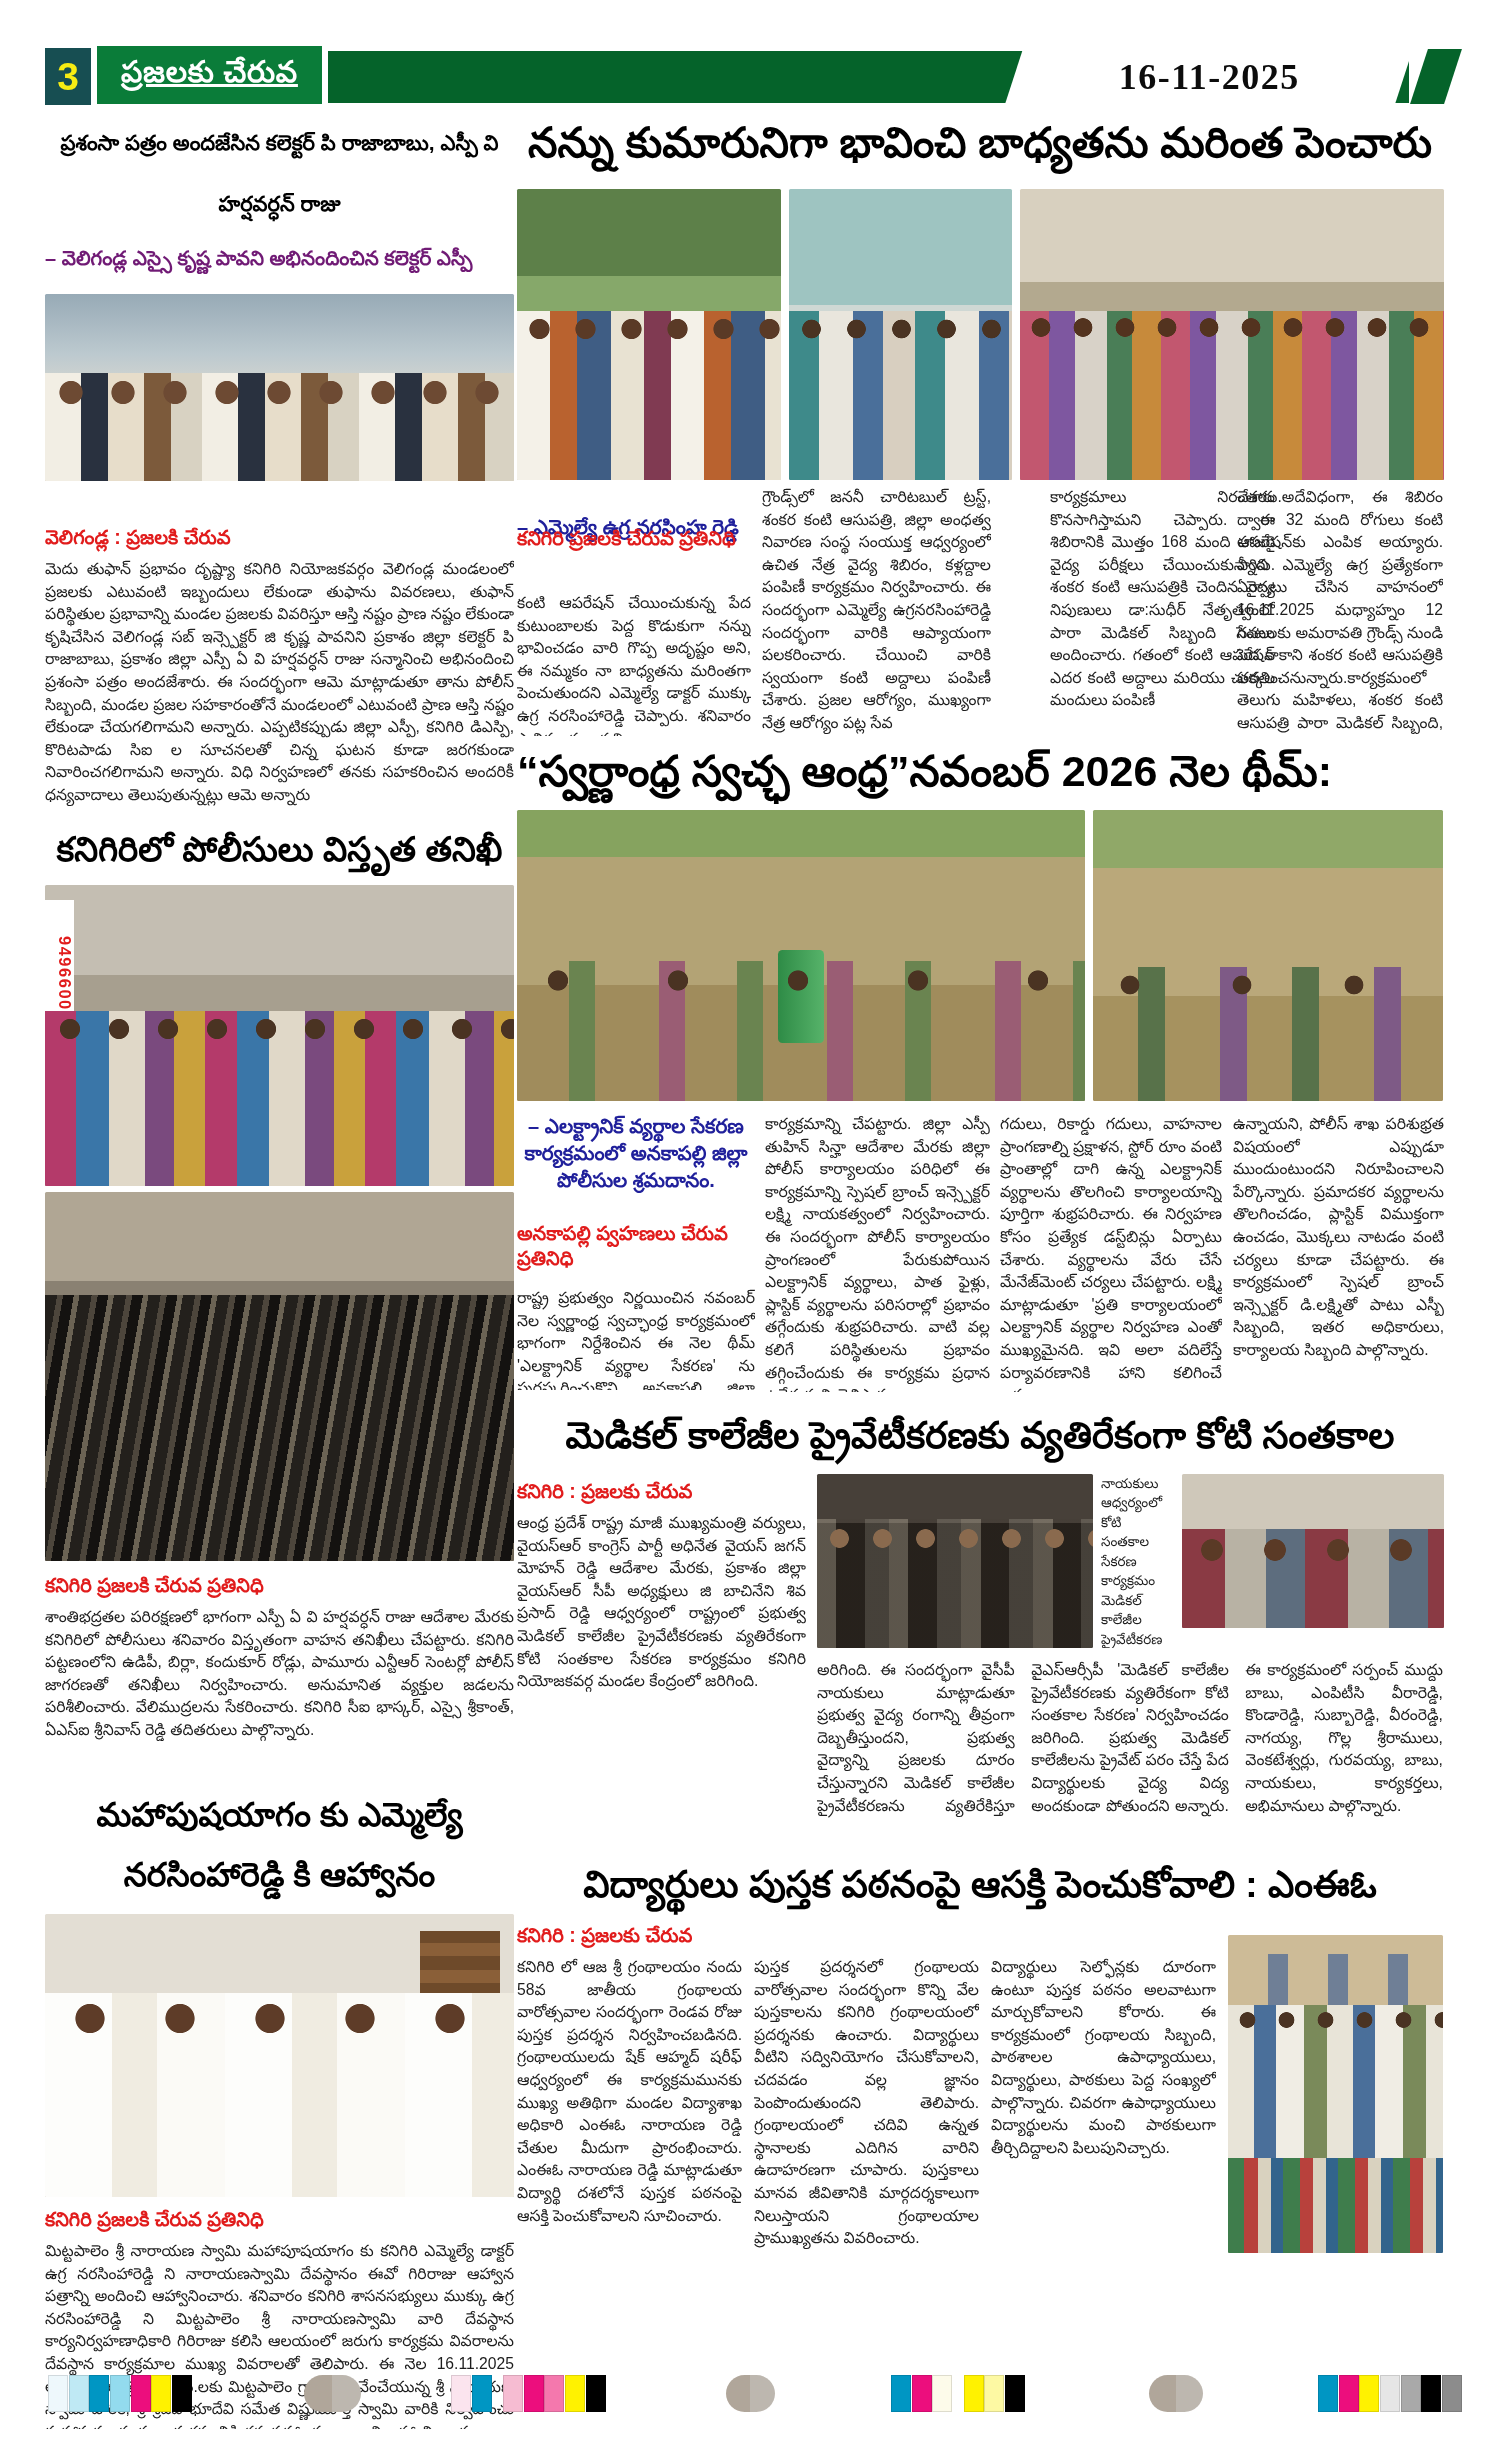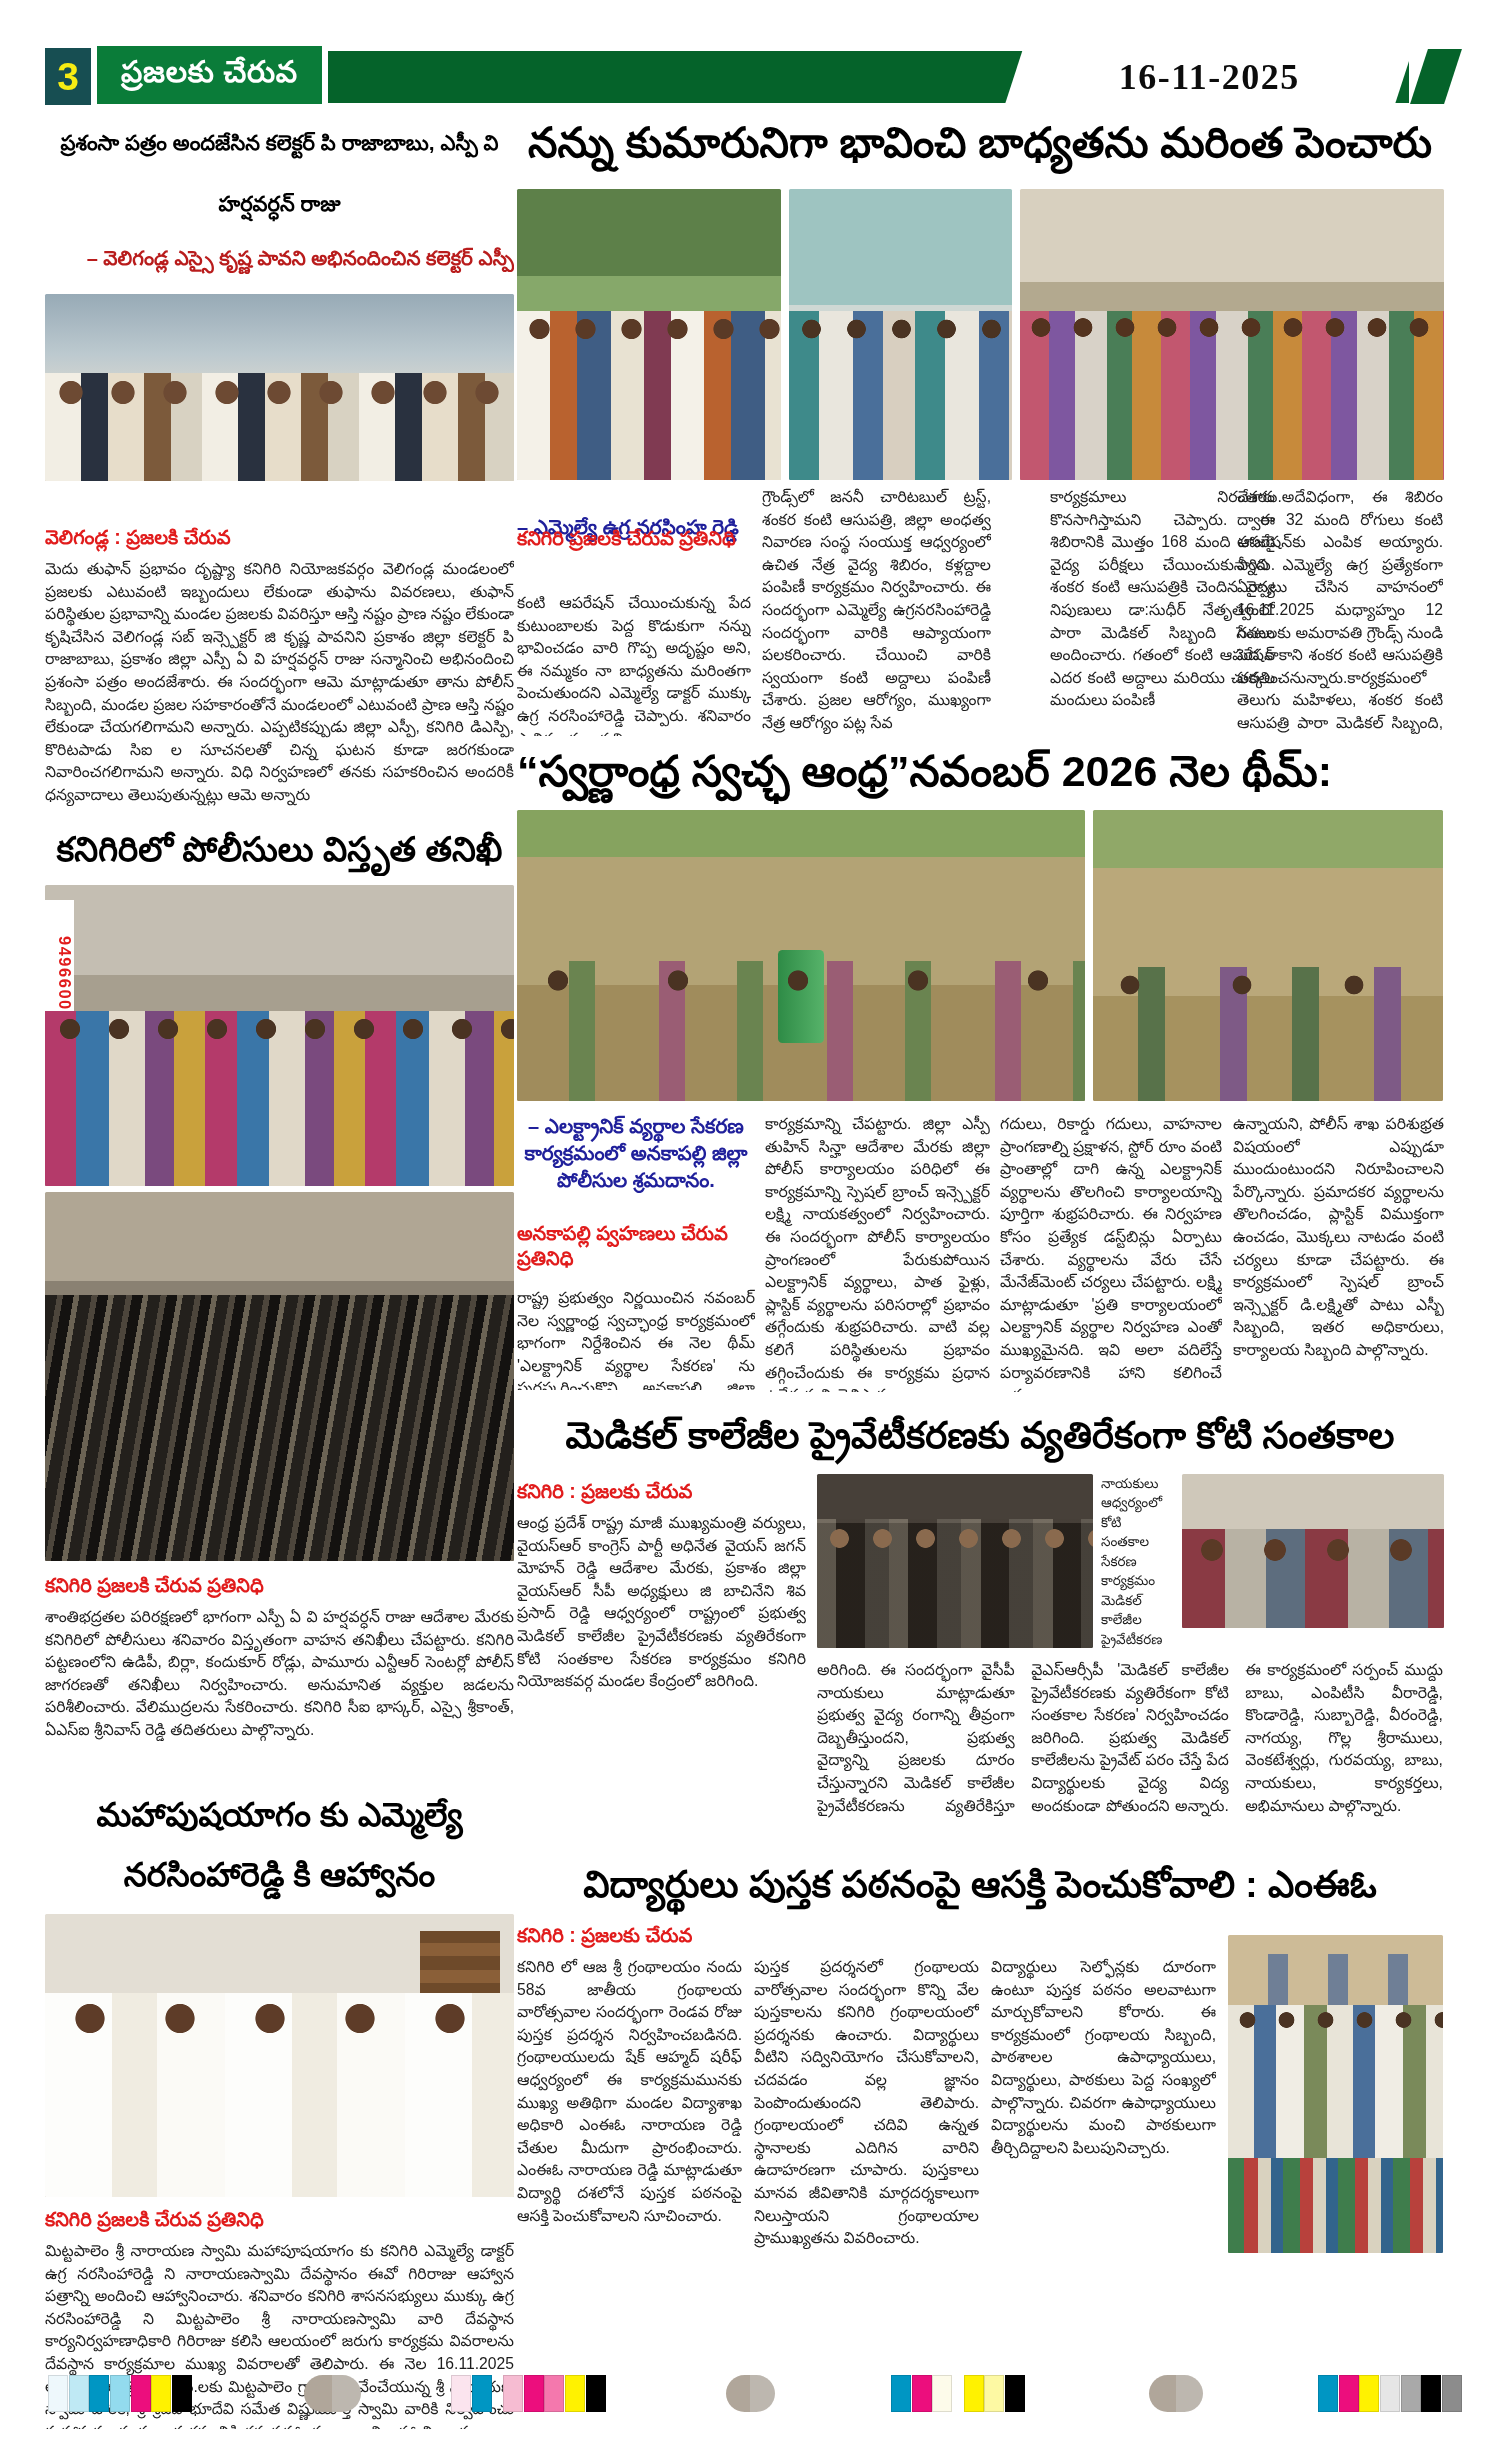--- a/index.html
+++ b/index.html
@@ -12,21 +12,21 @@
   .mastbox{background:#0a7c39;color:#fff;font-weight:700;font-size:30px;
            display:flex;align-items:center;justify-content:center;letter-spacing:0.7px;}
   .greenbar{background:#05632a;}
   .datepara{background:#fff;transform:skewX(-18deg);display:flex;align-items:center;justify-content:center;}
   .datetext{transform:skewX(18deg);font-family:"Liberation Serif",serif;font-weight:700;
             font-size:36px;color:#0c0c0c;letter-spacing:1.5px;}
   .wedge{background:#05632a;transform:skewX(-18deg);}
   
   .hl{font-weight:800;color:#000;overflow:hidden;}
   .hl-c{text-align:center;}
-  .sub{color:#b91c1c;font-weight:700;overflow:hidden;text-align:right;}
+  .sub{color:#701a75;font-weight:700;overflow:hidden;}
   .byline{color:#e11c1c;font-weight:700;font-size:19.5px;line-height:1.3;overflow:hidden;}
   .cap{color:#20209b;font-weight:700;font-size:20px;line-height:1.35;overflow:hidden;}
   .bt{font-size:15.7px;line-height:1.44;text-align:justify;color:#1d1d1d;overflow:hidden;}
   .cols3{column-count:3;column-gap:16.5px;}
   
   .photo{position:absolute;overflow:hidden;border-radius:1.5px;}
   .crowd{position:absolute;left:0;right:0;bottom:0;height:58%;background-repeat:repeat-x;}
   .p-collector{background:linear-gradient(180deg,#97aab6 0%,#bcc9cf 32%,#e2ddd1 60%,#cbc1ad 100%);}
   .p-collector .banner{position:absolute;left:11%;top:6%;width:58%;height:34%;background:#1c5f7d;
        border-radius:7.5px;color:#e9f3f7;display:flex;align-items:center;justify-content:center;
@@ -97,21 +97,21 @@
 </style>
 </head>
 <body>
 
 <div class="page">
 
   <div>
     <div class="abs numbox" style="left:45px;top:48px;width:46px;height:57px;">
       <span>3</span>
     </div>
-    <div class="abs mastbox" style="left:97px;top:46px;width:225px;height:58px;">
+    <div class="abs mastbox" style="left:97px;top:46px;width:225px;height:58px;text-decoration:underline;">
       <span>ప్రజలకు చేరువ</span>
     </div>
     <div class="abs greenbar" style="left:328px;top:51px;width:1081px;height:52px;"></div>
     <div class="abs datepara" style="left:1014px;top:49px;width:390px;height:55px;">
       <span class="datetext">16-11-2025</span>
     </div>
     <div class="abs wedge" style="left:1419px;top:49px;width:34px;height:55px;"></div>
   </div>
 
   <div>

